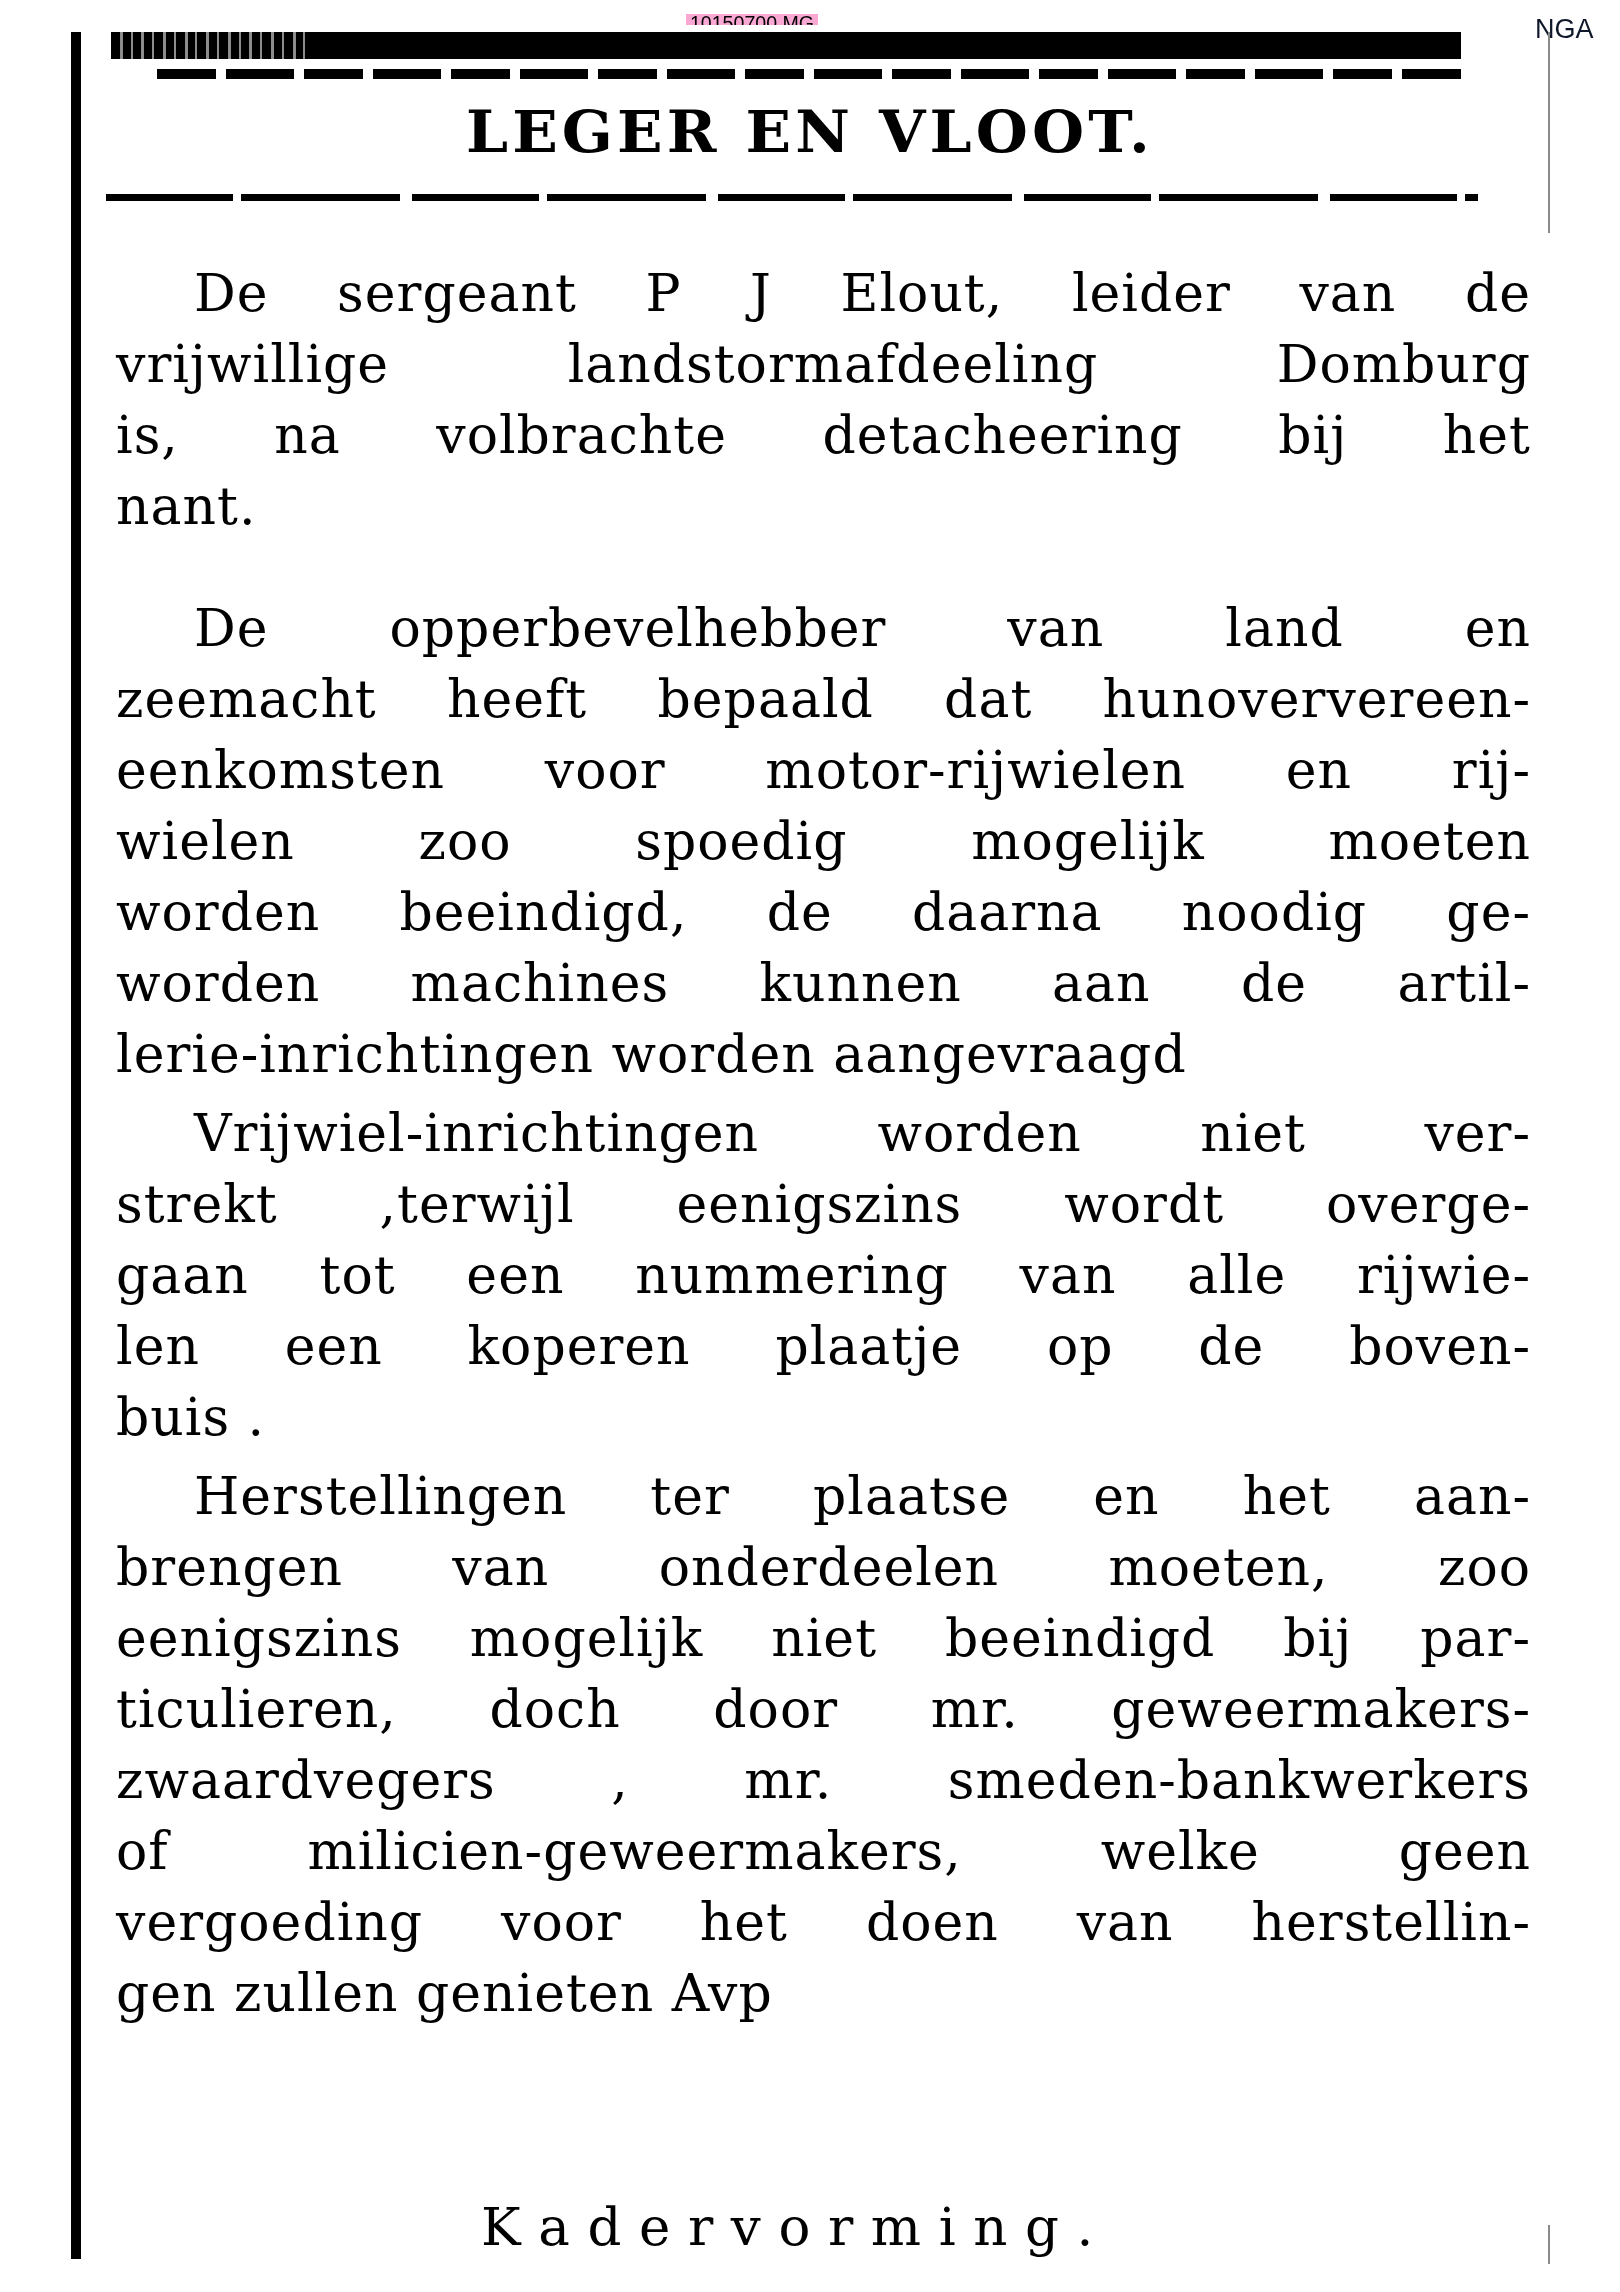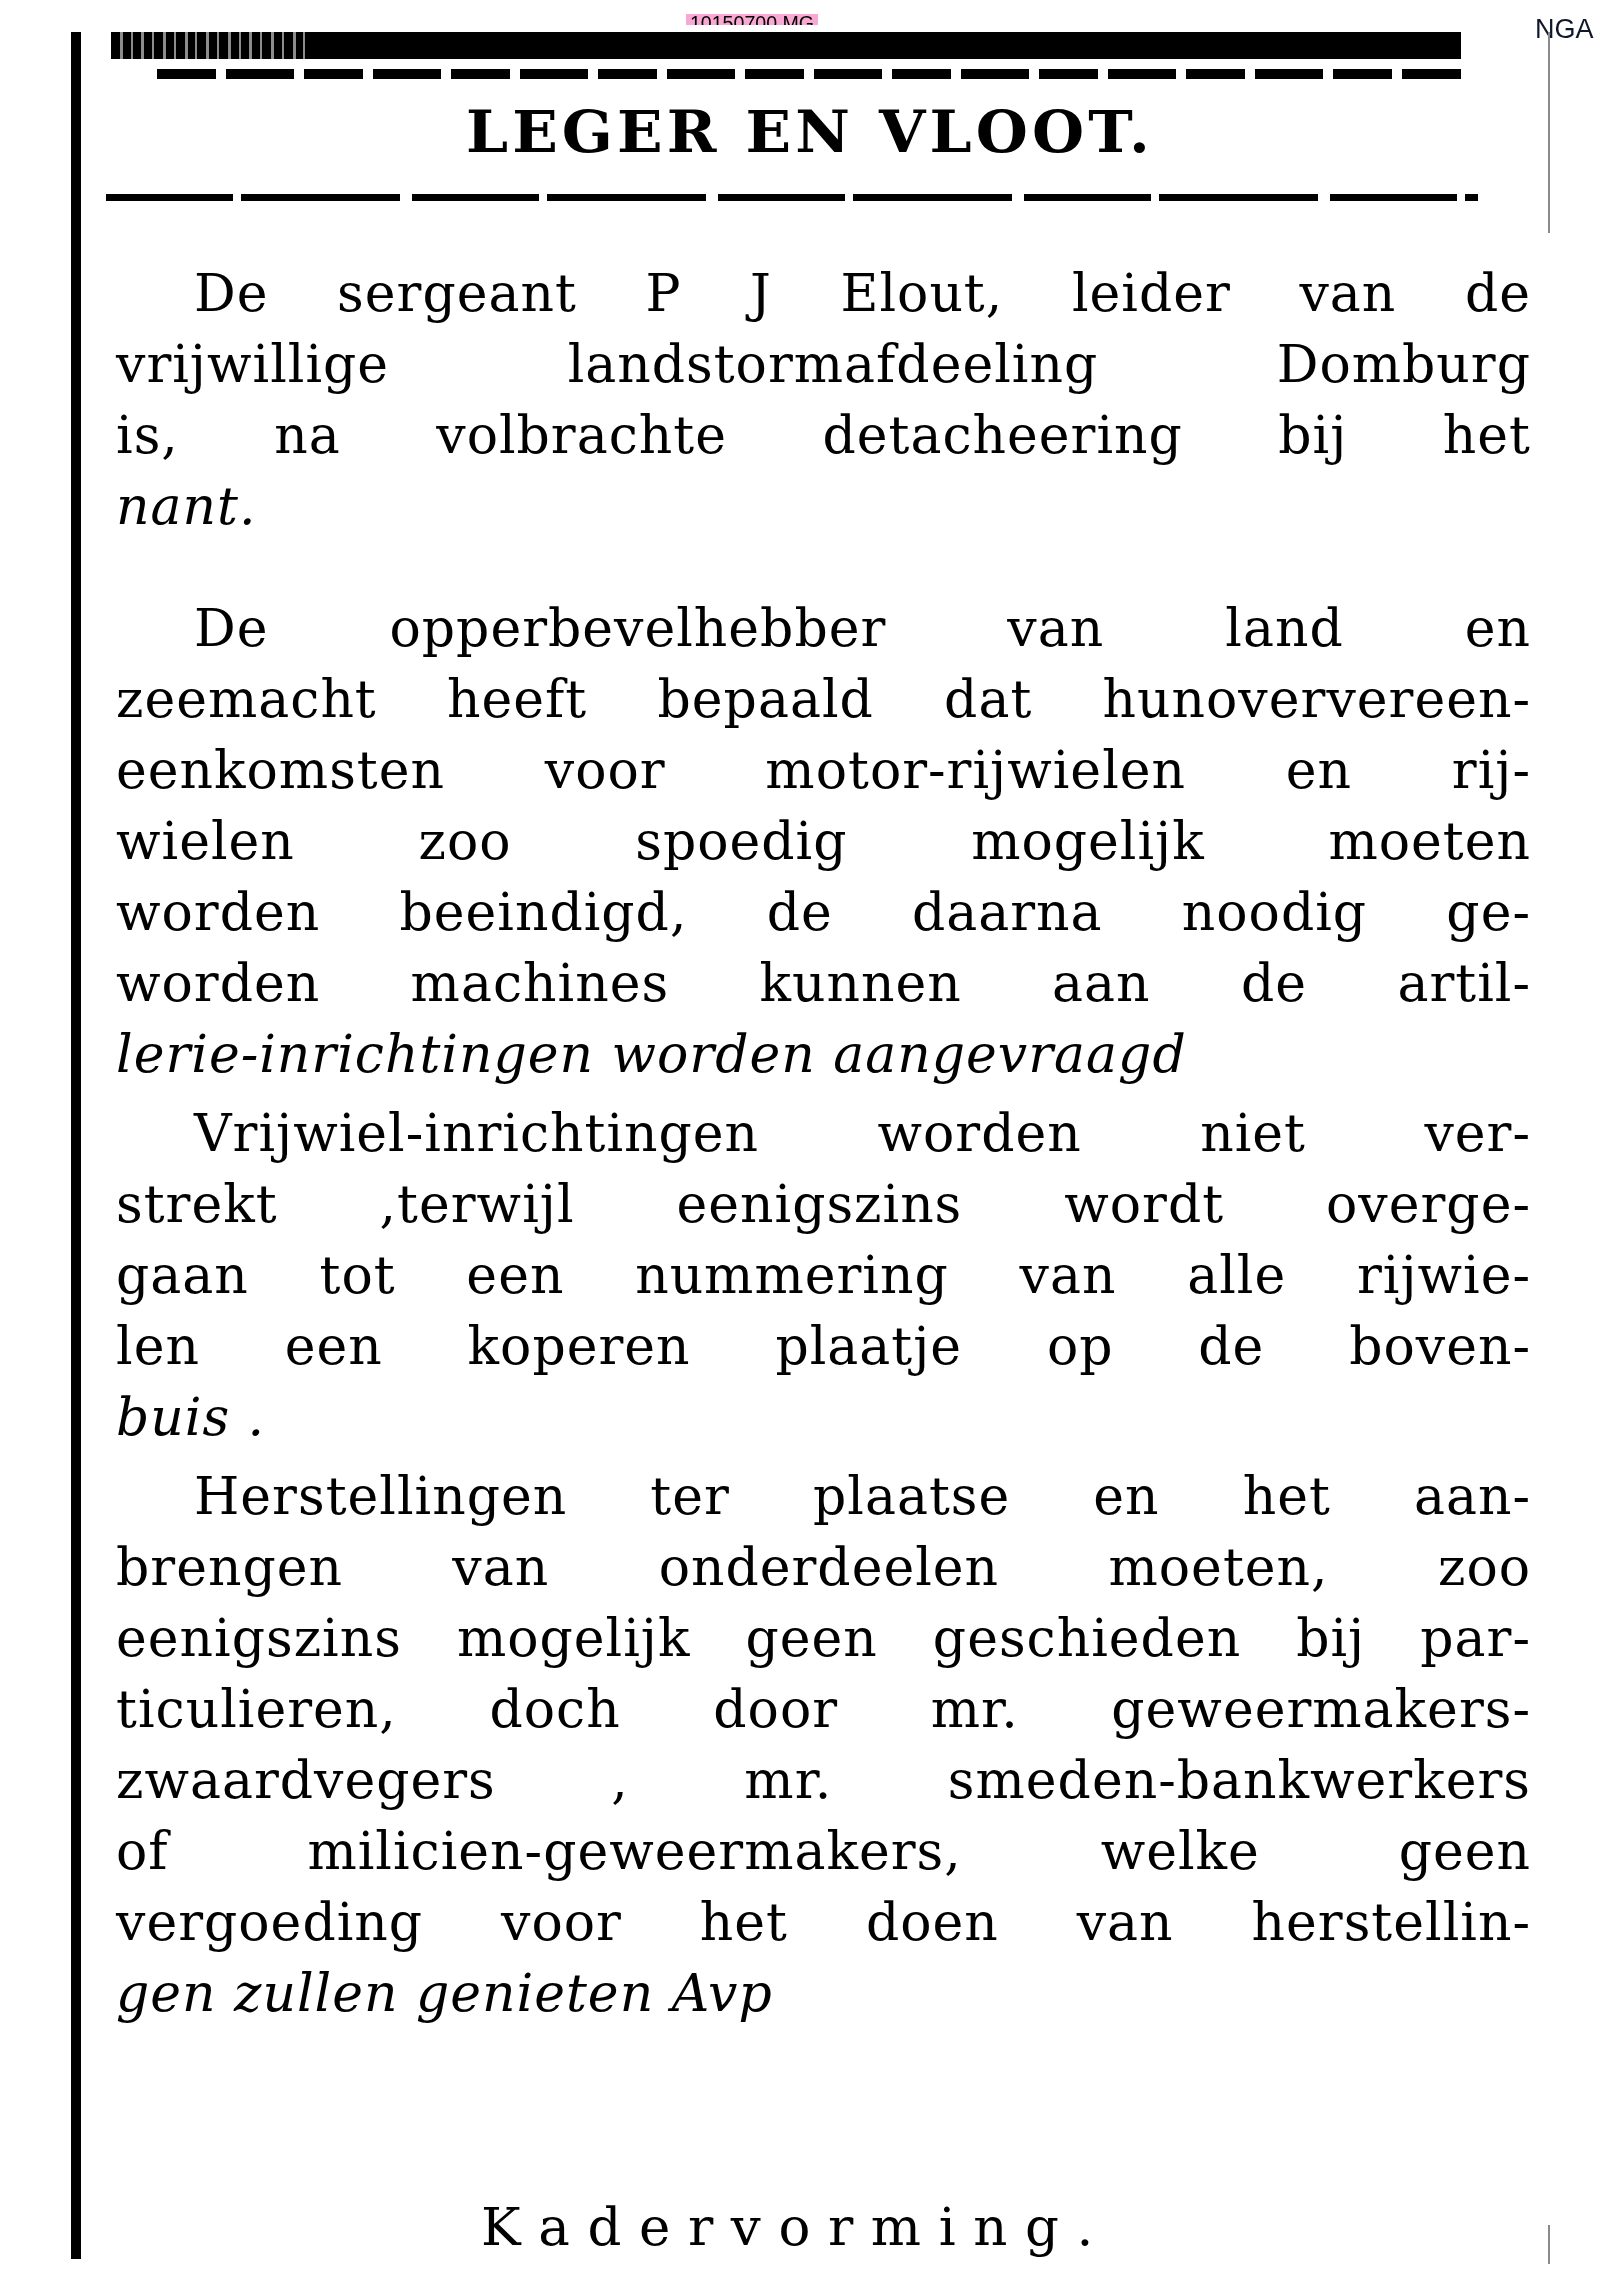--- a/index.html
+++ b/index.html
@@ -122,21 +122,20 @@
     letter-spacing: 1px;
   }
   .para .line {
     display: block;
     text-align: justify;
     text-align-last: justify;
     white-space: nowrap;
   }
   .para .line.last {
     text-align-last: left;
-    font-style: italic;
   }
   .para .line.indent {
     padding-left: 78px;
   }
   .para-gap { height: 35px; }
   .signature-line {
     display: flex;
     justify-content: space-between;
   }
   .signature-line .sig {
@@ -198,21 +197,21 @@
     <span class="line indent">Vrijwiel-inrichtingen worden niet ver-</span>
     <span class="line">strekt ,terwijl eenigszins wordt overge-</span>
     <span class="line">gaan tot een nummering van alle rijwie-</span>
     <span class="line">len een koperen plaatje op de boven-</span>
     <span class="line last">buis .</span>
   </p>
 
   <p class="para">
     <span class="line indent">Herstellingen ter plaatse en het aan-</span>
     <span class="line">brengen van onderdeelen moeten, zoo</span>
-    <span class="line">eenigszins mogelijk geen geschieden bij par-</span>
+    <span class="line">eenigszins mogelijk niet beeindigd bij par-</span>
     <span class="line">ticulieren, doch door mr. geweermakers-</span>
     <span class="line">zwaardvegers , mr. smeden-bankwerkers</span>
     <span class="line">of milicien-geweermakers, welke geen</span>
     <span class="line">vergoeding voor het doen van herstellin-</span>
     <span class="line last signature-line">
       <span>gen zullen genieten</span>
       <span class="sig">Avp</span>
     </span>
   </p>
 

